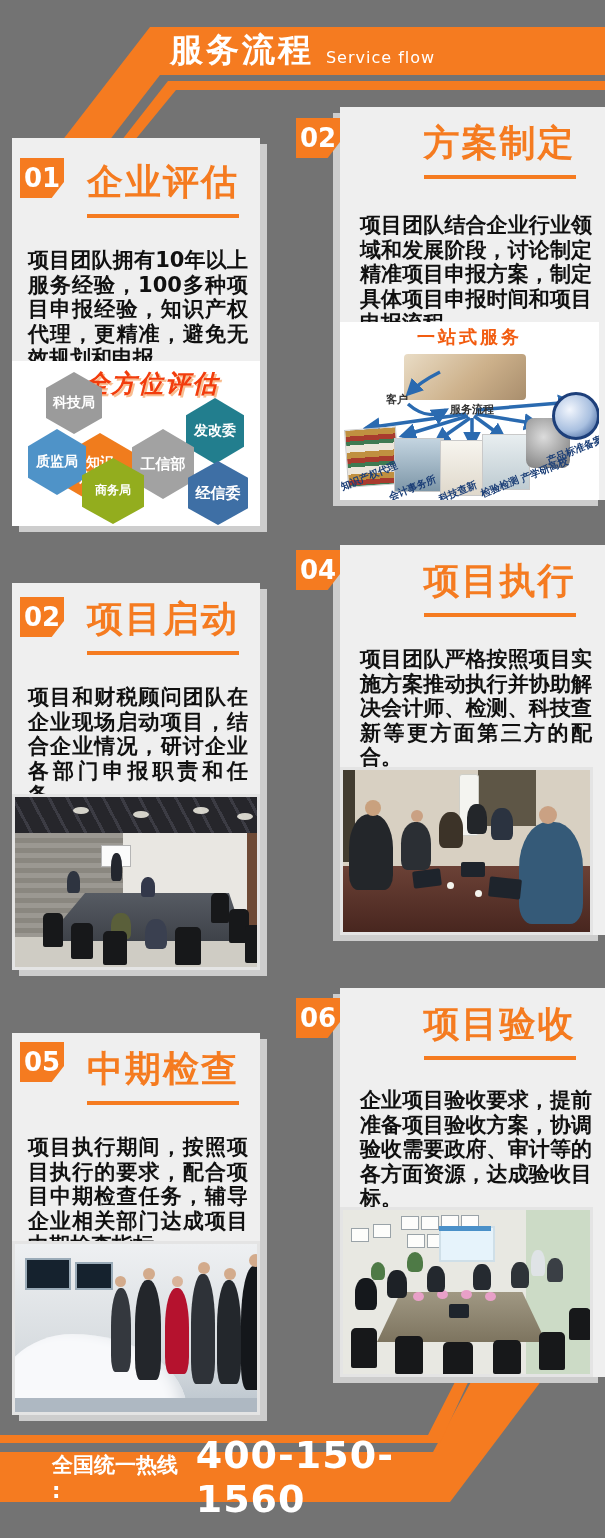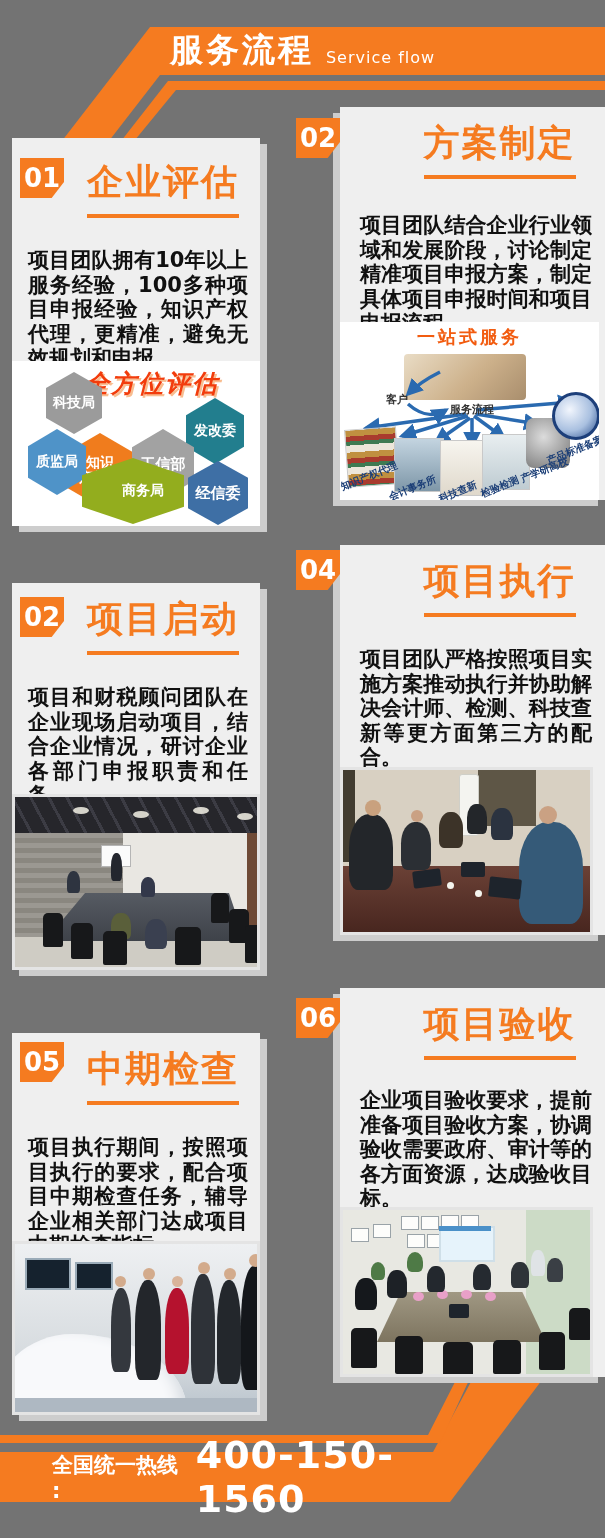--- a/index.html
+++ b/index.html
@@ -50,21 +50,21 @@
   .hexmap-title{position:absolute;left:72px;top:6px;font-size:25px;font-weight:bold;font-style:italic;
                 color:#f23c0c;letter-spacing:2px;text-shadow:2px 2px 0 #f8bd90;white-space:nowrap;}
   .hex{position:absolute;display:flex;align-items:center;justify-content:center;color:#fff;
        font-weight:bold;text-align:center;white-space:pre-line;line-height:1.1;
        clip-path:polygon(50% 0,100% 26%,100% 74%,50% 100%,0 74%,0 26%);}
   .hx0{left:2px;top:11px;width:56px;height:62px;font-size:14px;}
   .hx1{left:55px;top:32px;width:66px;height:74px;font-size:14px;}
   .hx2{left:174px;top:37px;width:58px;height:66px;font-size:14px;}
   .hx3{left:16px;top:68px;width:58px;height:66px;font-size:14px;}
   .hx4{left:120px;top:68px;width:62px;height:70px;font-size:15px;}
-  .hx5{left:70px;top:97px;width:82px;height:66px;font-size:14px;padding-left:20px;}
+  .hx5{left:70px;top:97px;width:62px;height:66px;font-size:12px;}
   .hx6{left:176px;top:100px;width:60px;height:64px;font-size:15px;}
 
   
   #svcmap{position:absolute;left:0;right:6px;bottom:0;height:178px;background:#fff;overflow:hidden;}
   .svc-title{position:absolute;top:3px;left:0;right:0;text-align:center;font-size:18px;
              font-weight:bold;color:#f25c10;letter-spacing:3px;}
   .svc-collage{position:absolute;left:64px;top:32px;width:122px;height:46px;border-radius:4px;
                background:linear-gradient(135deg,#e9dcc5,#cdb18b 55%,#a98e6d);}
   .svc-node{position:absolute;font-size:11px;font-weight:bold;color:#333;}
   #node-client{left:46px;top:70px;} #node-manager{left:110px;top:80px;}

